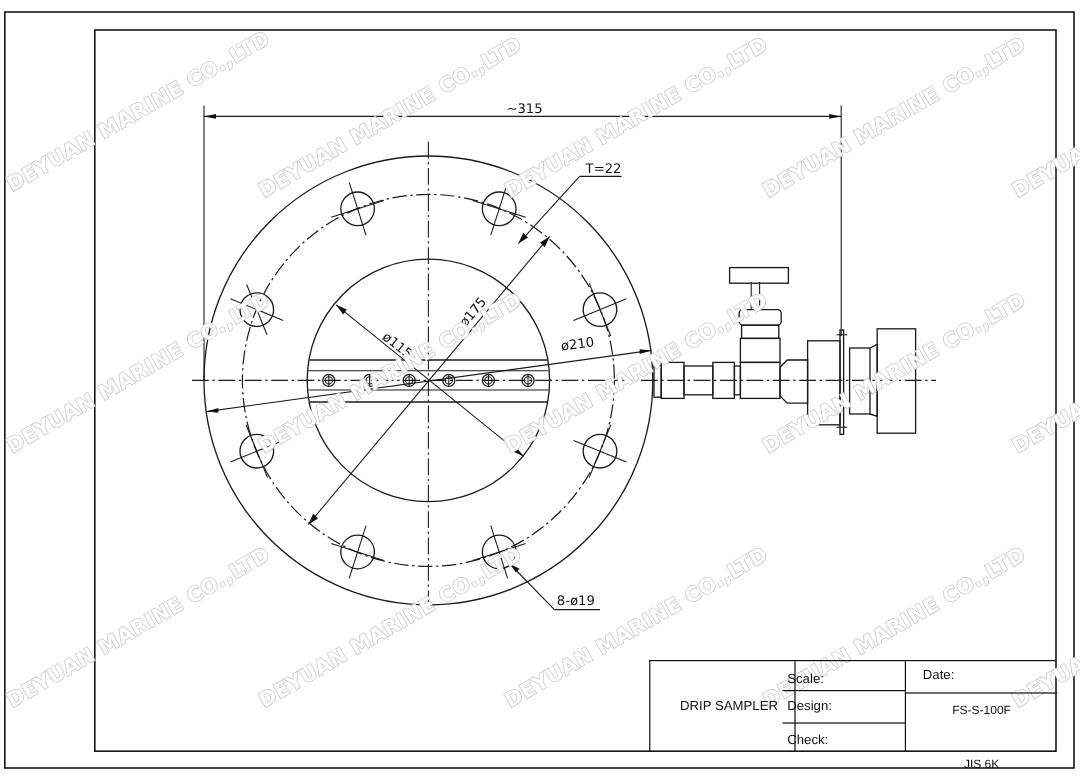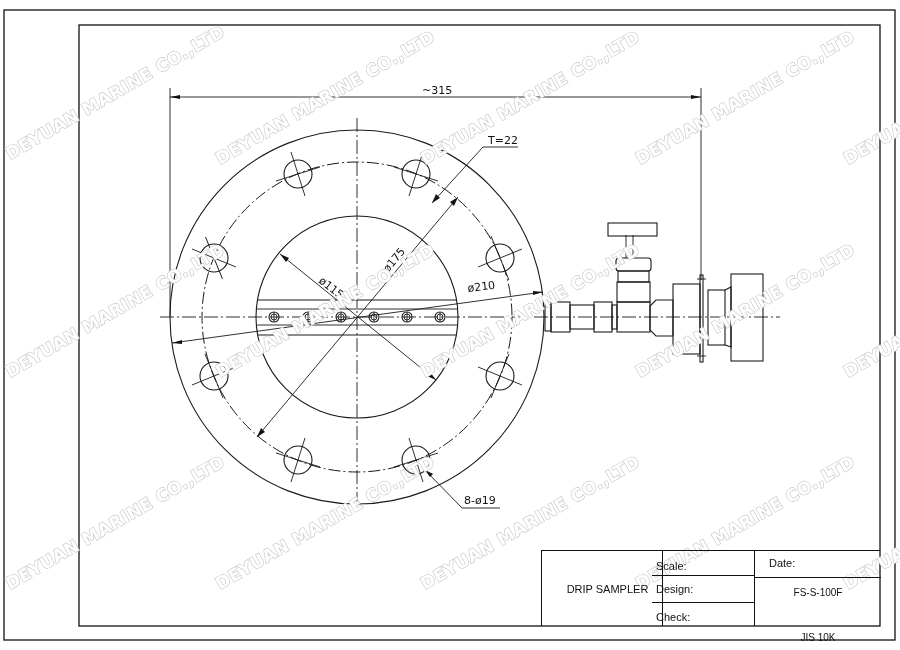--- a/index.html
+++ b/index.html
@@ -206,15 +206,15 @@
 </svg>
 
 <div class="tb">
   <div class="tb-cell tb-name">DRIP SAMPLER</div>
   <div class="tb-cell tb-design">Design:</div>
   <div class="tb-cell tb-scale">Scale:</div>
   <div class="tb-cell tb-date">Date:</div>
   <div class="tb-cell tb-check">Check:</div>
   <div class="tb-cell tb-model">
     <span>FS-S-100F</span>
-    <span>JIS 10K</span>
+    <span>JIS 6K</span>
   </div>
 </div>
 
 </body></html>

